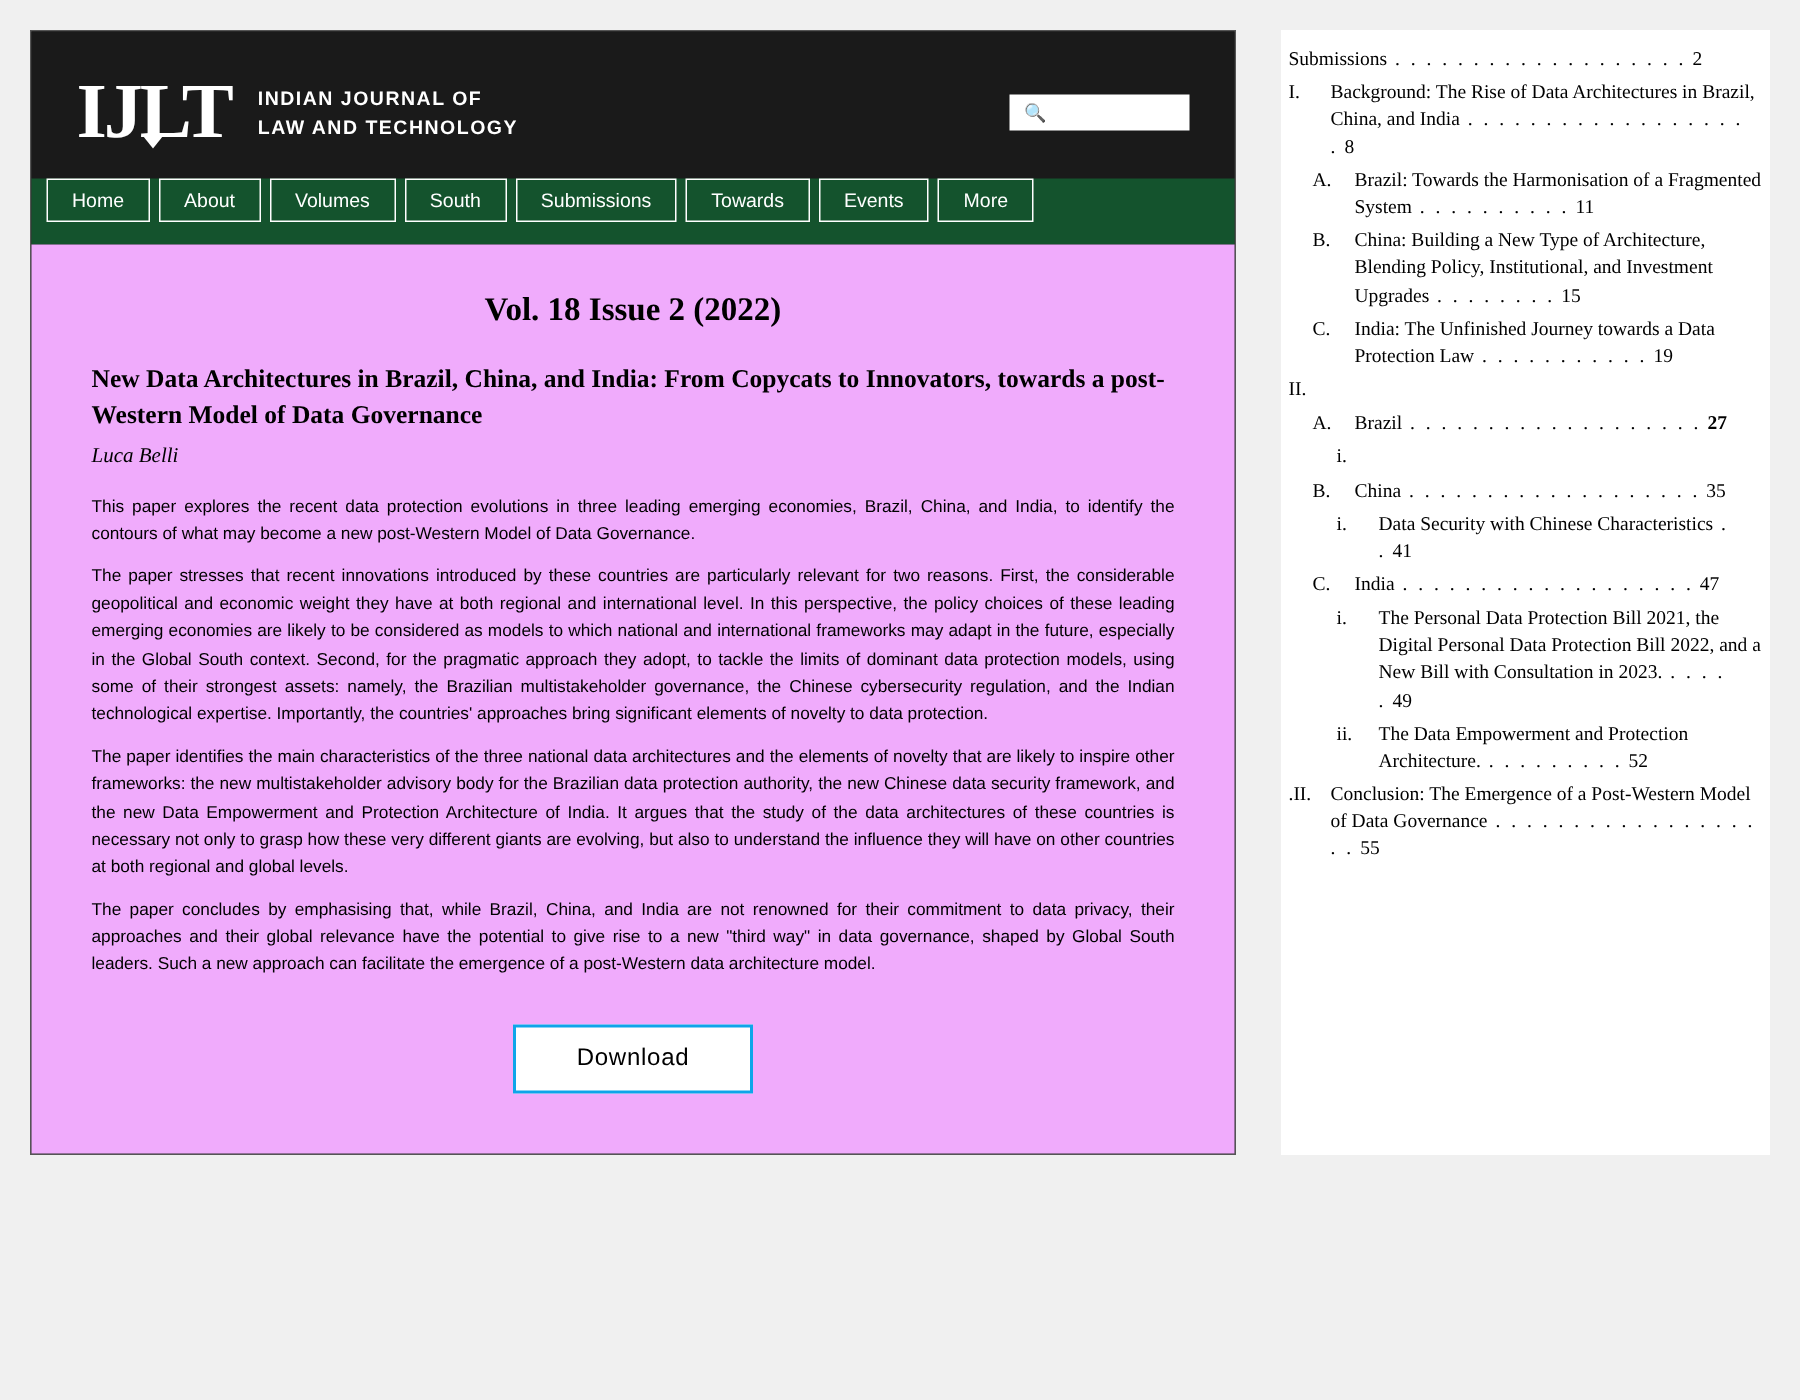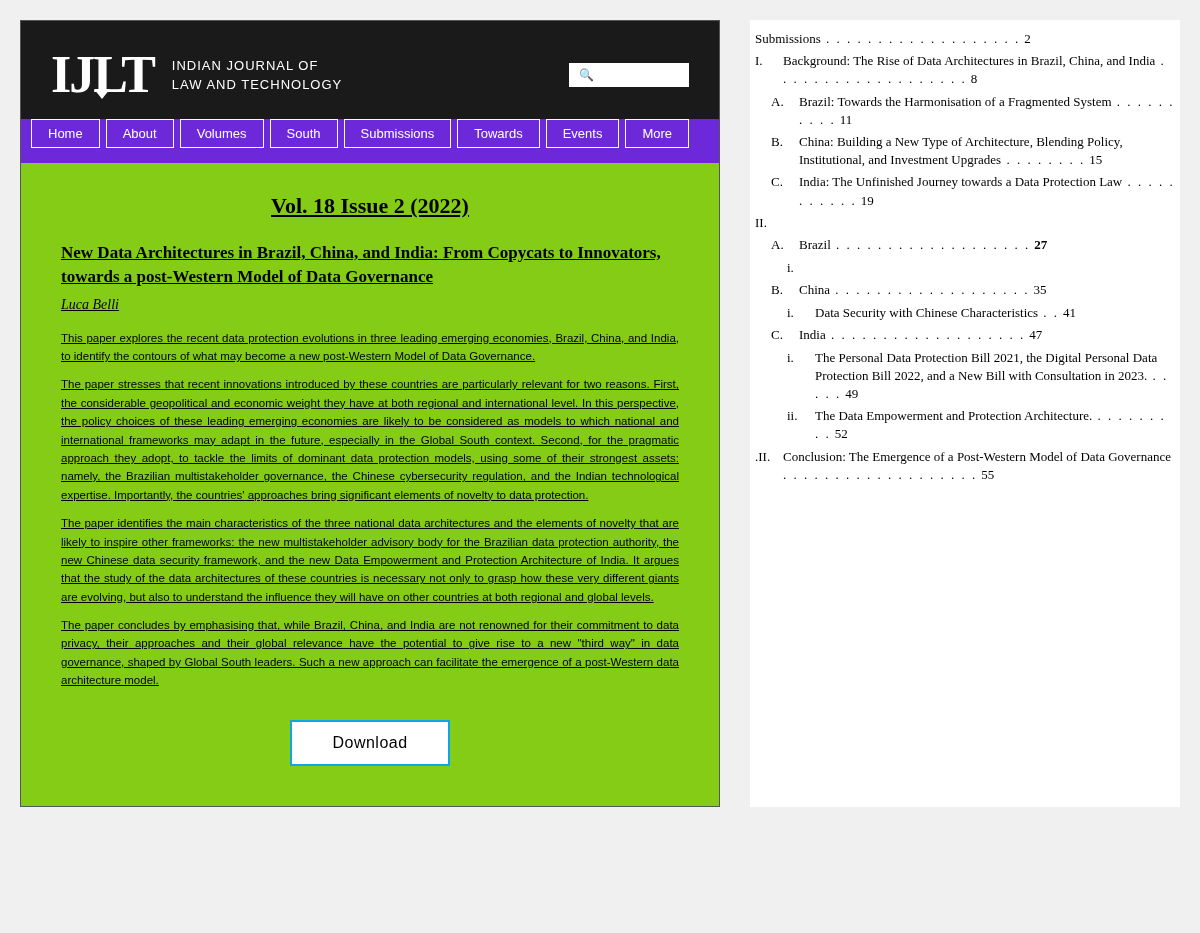--- a/index.html
+++ b/index.html
@@ -13,21 +13,21 @@
       padding: 20px;
     }
     .page-container {
       display: flex;
       width: 1160px;
       gap: 30px;
       background: #f0f0f0;
     }
     
     .journal-panel {
-      width: 700px;
+      width: 804px;
       flex-shrink: 0;
       background: #1a1a1a;
       border: 1px solid #555;
     }
     
     .journal-header {
       background: #1a1a1a;
       padding: 28px 30px 18px 30px;
       display: flex;
       align-items: center;
@@ -57,61 +57,60 @@
       height: 0;
       border-left: 8px solid transparent;
       border-right: 8px solid transparent;
       border-top: 10px solid white;
     }
     .logo-text {
       font-family: Arial, sans-serif;
       font-size: 13px;
       color: #ffffff;
       line-height: 1.5;
-      font-weight: normal;
+      font-weight: bold;
       letter-spacing: 1px;
     }
     .search-box {
       background: #ffffff;
       border: none;
       padding: 5px 10px;
       font-size: 12px;
       width: 120px;
       outline: none;
       color: #333;
     }
     .search-wrapper {
       position: relative;
       display: flex;
       align-items: center;
     }
     
     .journal-nav {
-      background: #6d28d9;
+      background: #14532d;
       padding: 0 10px 15px 10px;
       display: flex;
       gap: 6px;
       flex-wrap: wrap;
     }
     .nav-item {
       background: transparent;
       border: 1px solid #ffffff;
       color: #ffffff;
       padding: 6px 16px;
       font-size: 13px;
       font-family: Arial, sans-serif;
       cursor: pointer;
       text-decoration: none;
       display: inline-block;
     }
     
     .journal-content {
-      background: #84cc16;
+      background: #f0abfc;
       padding: 30px 40px 30px 40px;
-      text-decoration: underline;
     }
     .issue-title {
       text-align: center;
       font-size: 22px;
       font-weight: bold;
       font-family: 'Times New Roman', serif;
       margin-bottom: 22px;
       color: #000;
     }
     .article-title {

